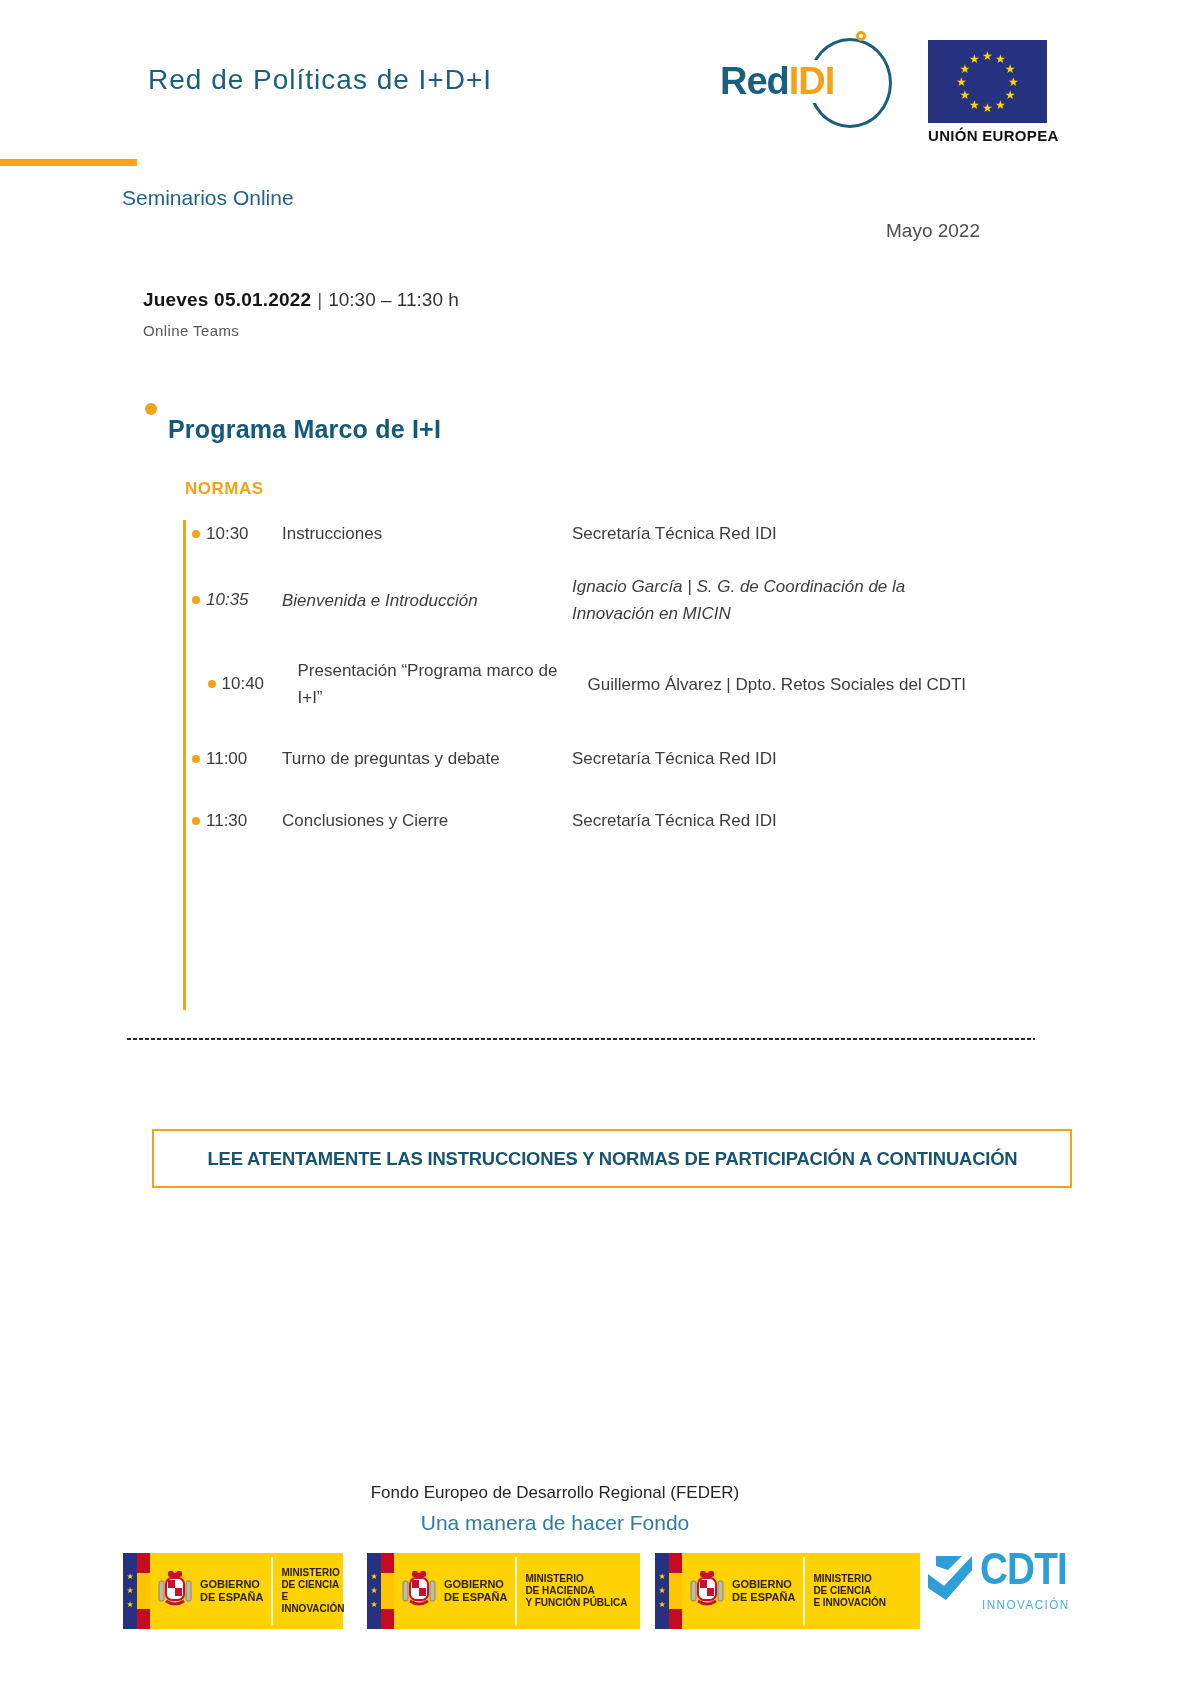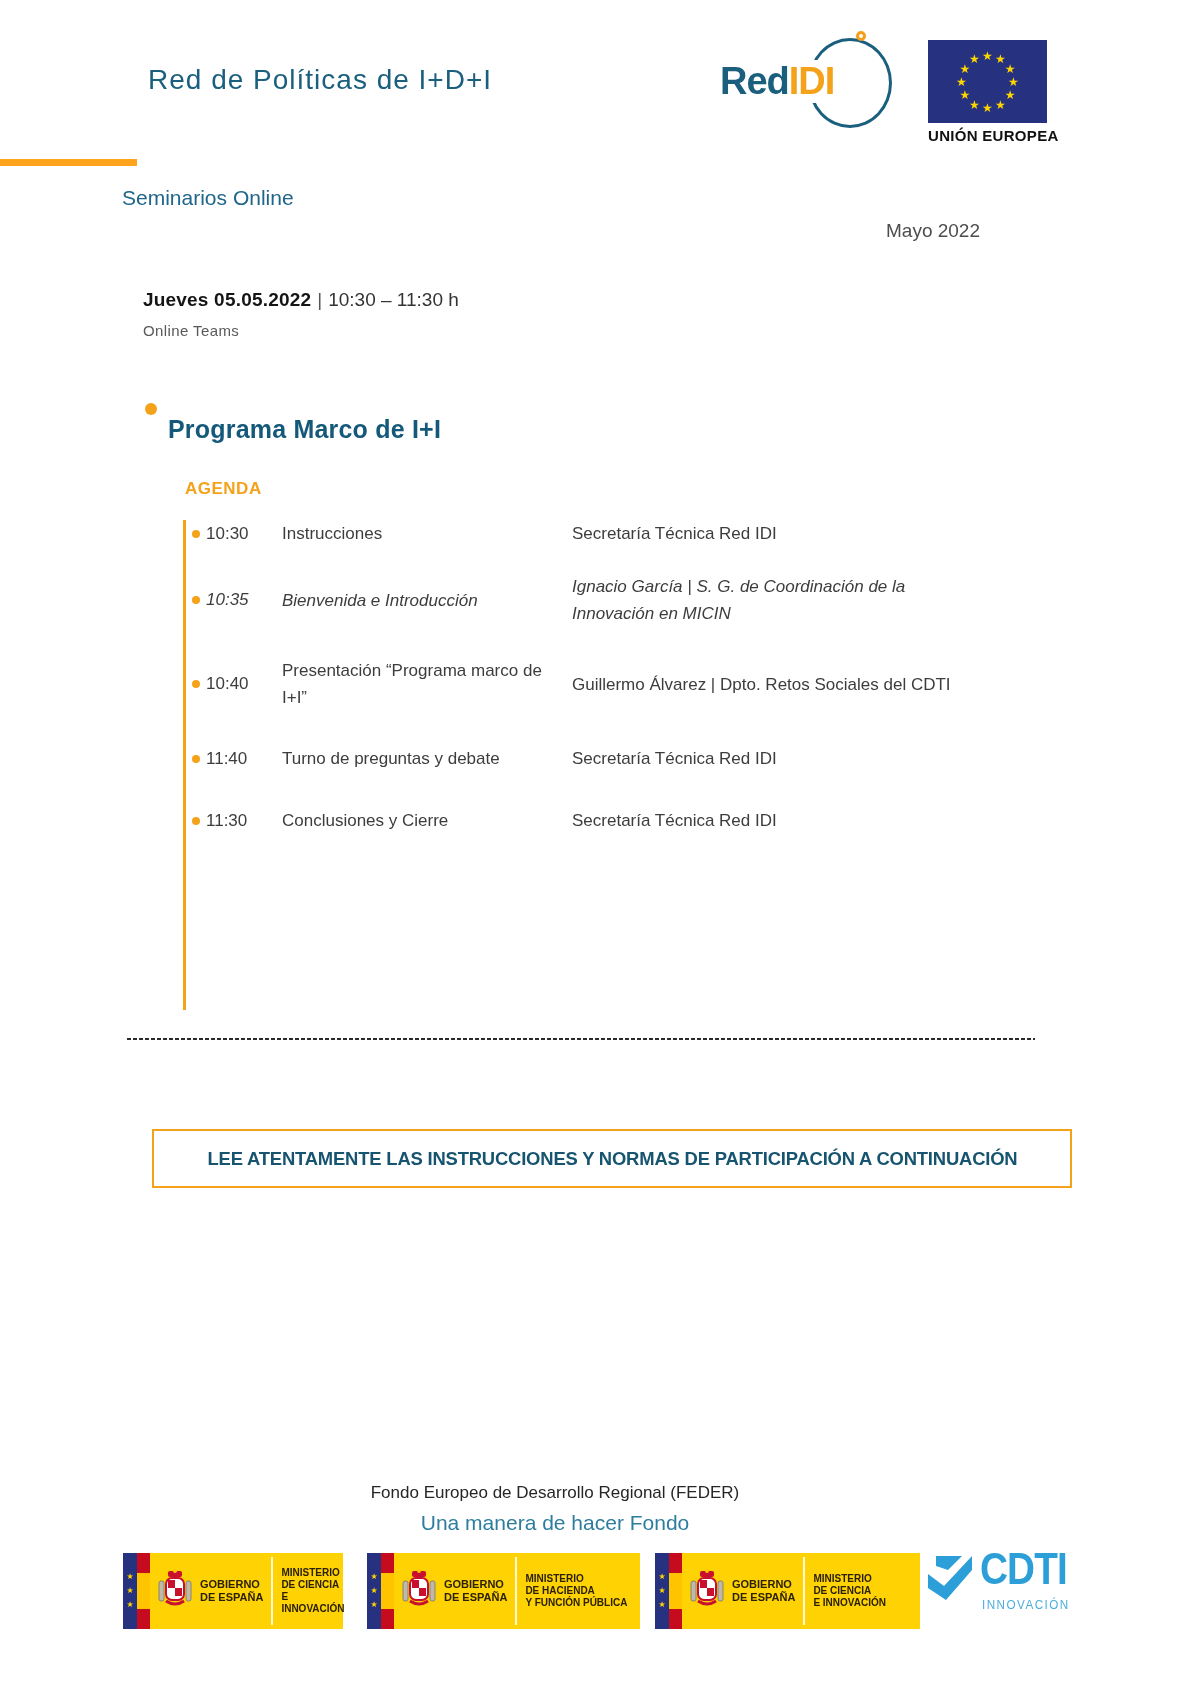--- a/index.html
+++ b/index.html
@@ -46,21 +46,21 @@
   
   .prog-bullet { position:absolute; left:145px; top:403px; width:12px; height:12px; border-radius:50%; background:#F5A21B; }
   .prog-title { position:absolute; left:168px; top:391px; font-size:25px; font-weight:bold; color:#14587A; letter-spacing:0.2px;margin-top:24px; }
 
   .agenda-label { position:absolute; left:185px; top:479px; font-size:17px; font-weight:bold; color:#F5A21B; letter-spacing:0.5px; }
 
   .agenda { position:absolute; left:183px; top:520px; width:800px; height:490px; border-left:3px solid #F5A21B; padding-left:6px; }
   .agenda-row { display:flex; align-items:center; }
   .agenda-row.r0 { }
   .agenda-row.r1 { margin-top:26px;font-style:italic; }
-  .agenda-row.r2 { margin-top:30px; }
+  .agenda-row.r2 { margin-top:30px;justify-content:center; }
   .agenda-row.r3 { margin-top:34px; }
   .agenda-row.r4 { margin-top:35px; }
   .a-dot { width:8px; height:8px; border-radius:50%; background:#F5A21B; margin-right:6px; flex:none; }
   .a-time { width:76px; font-size:17px; color:#3d3d3d; flex:none; }
   .a-title { width:290px; font-size:17px; color:#3d3d3d; line-height:27px; flex:none; padding-right:20px; }
   .a-speaker { width:380px; font-size:17px; color:#3d3d3d; line-height:27px; }
 
   
   .dashed-line { position:absolute; left:127px; top:1038px; width:908px; height:2px;
     background-image:repeating-linear-gradient(to right,#2b2b2b 0 4px,transparent 4px 6px); }
@@ -121,28 +121,28 @@
       <span class="eu-star s10">★</span>
       <span class="eu-star s11">★</span>
     </div>
     <div class="eu-label">UNIÓN EUROPEA</div>
   </div>
 
   <div class="seminars">Seminarios Online</div>
   <div class="month">Mayo 2022</div>
 
   <div class="session-line">
-    <span class="bold">Jueves 05.05.2022</span><span class="sep">|</span><span>10:30 – 11:30 h</span>
+    <span class="bold">Jueves 05.01.2022</span><span class="sep">|</span><span>10:30 – 11:30 h</span>
   </div>
   <div class="platform">Online Teams</div>
 
   <div class="prog-bullet"></div>
   <div class="prog-title">Programa Marco de I+I</div>
 
-  <div class="agenda-label">AGENDA</div>
+  <div class="agenda-label">NORMAS</div>
 
   <div class="agenda">
     <div class="agenda-row r0">
       <span class="a-dot"></span>
       <span class="a-time">10:30</span>
       <span class="a-title">Instrucciones</span>
       <span class="a-speaker">Secretaría Técnica Red IDI</span>
     </div>
     <div class="agenda-row r1">
       <span class="a-dot"></span>
@@ -151,21 +151,21 @@
       <span class="a-speaker">Ignacio García | S. G. de Coordinación de la Innovación en MICIN</span>
     </div>
     <div class="agenda-row r2">
       <span class="a-dot"></span>
       <span class="a-time">10:40</span>
       <span class="a-title">Presentación “Programa marco de I+I”</span>
       <span class="a-speaker">Guillermo Álvarez | Dpto. Retos Sociales del CDTI</span>
     </div>
     <div class="agenda-row r3">
       <span class="a-dot"></span>
-      <span class="a-time">11:40</span>
+      <span class="a-time">11:00</span>
       <span class="a-title">Turno de preguntas y debate</span>
       <span class="a-speaker">Secretaría Técnica Red IDI</span>
     </div>
     <div class="agenda-row r4">
       <span class="a-dot"></span>
       <span class="a-time">11:30</span>
       <span class="a-title">Conclusiones y Cierre</span>
       <span class="a-speaker">Secretaría Técnica Red IDI</span>
     </div>
   </div>

